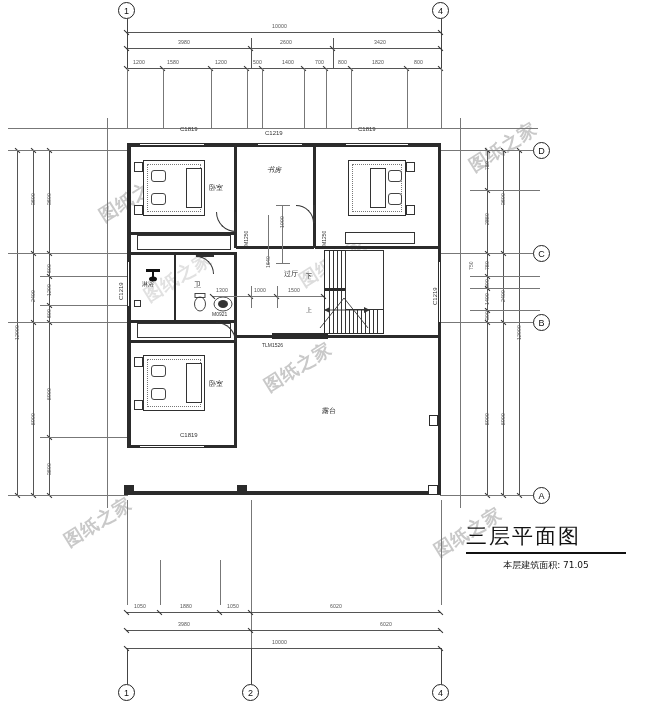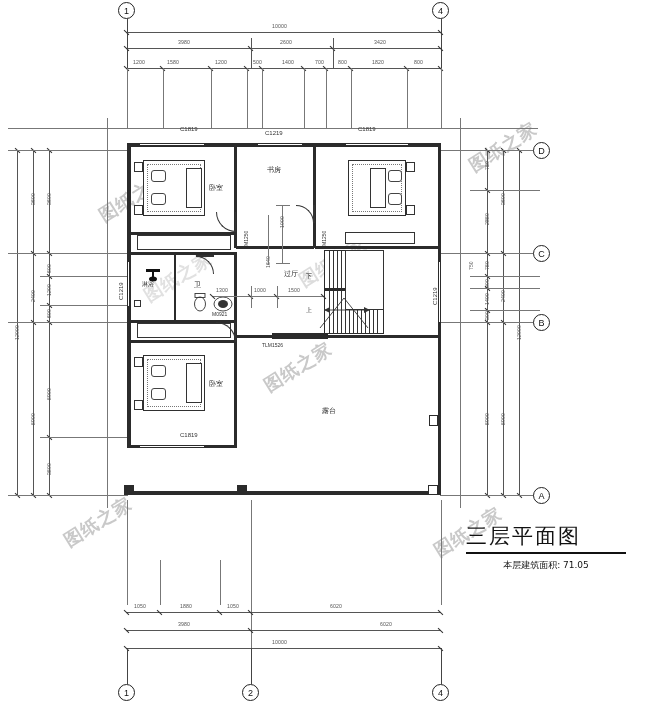--- a/index.html
+++ b/index.html
@@ -286,21 +286,21 @@
   <div class="wallh" style="left:130px;top:320px;width:106px;height:2.6px;"></div>
 
   <div class="wallh" style="left:130px;top:340px;width:106px;height:2.6px;"></div>
 
   <div class="wallv" style="left:234px;top:322px;width:2.6px;height:125px;"></div>
 
   <div class="wallh" style="left:236px;top:335px;width:202px;height:3px;"></div>
 
   <div class="roomname" style="left:209px;top:185px;">卧室</div>
   <div class="roomname" style="left:158px;top:239px;">衣帽间</div>
-  <div class="roomname" style="left:267px;top:167px;">书房</div>
+  <div class="roomname" style="left:267px;top:167px;font-style:italic;">书房</div>
   <div class="roomname" style="left:379px;top:185px;">卧室</div>
   <div class="roomname" style="left:142px;top:281px;font-size:6px;">淋浴</div>
   <div class="roomname" style="left:194px;top:282px;">卫</div>
   <div class="roomname" style="left:284px;top:271px;">过厅</div>
   <div class="roomname" style="left:158px;top:327px;">衣帽间</div>
   <div class="roomname" style="left:209px;top:381px;">卧室</div>
   <div class="roomname" style="left:322px;top:408px;">露台</div>
 
   <div class="fbox2" style="left:143px;top:160px;width:62px;height:56px;"></div>
   <div class="fdash" style="left:147px;top:164px;width:54px;height:48px;"></div>

